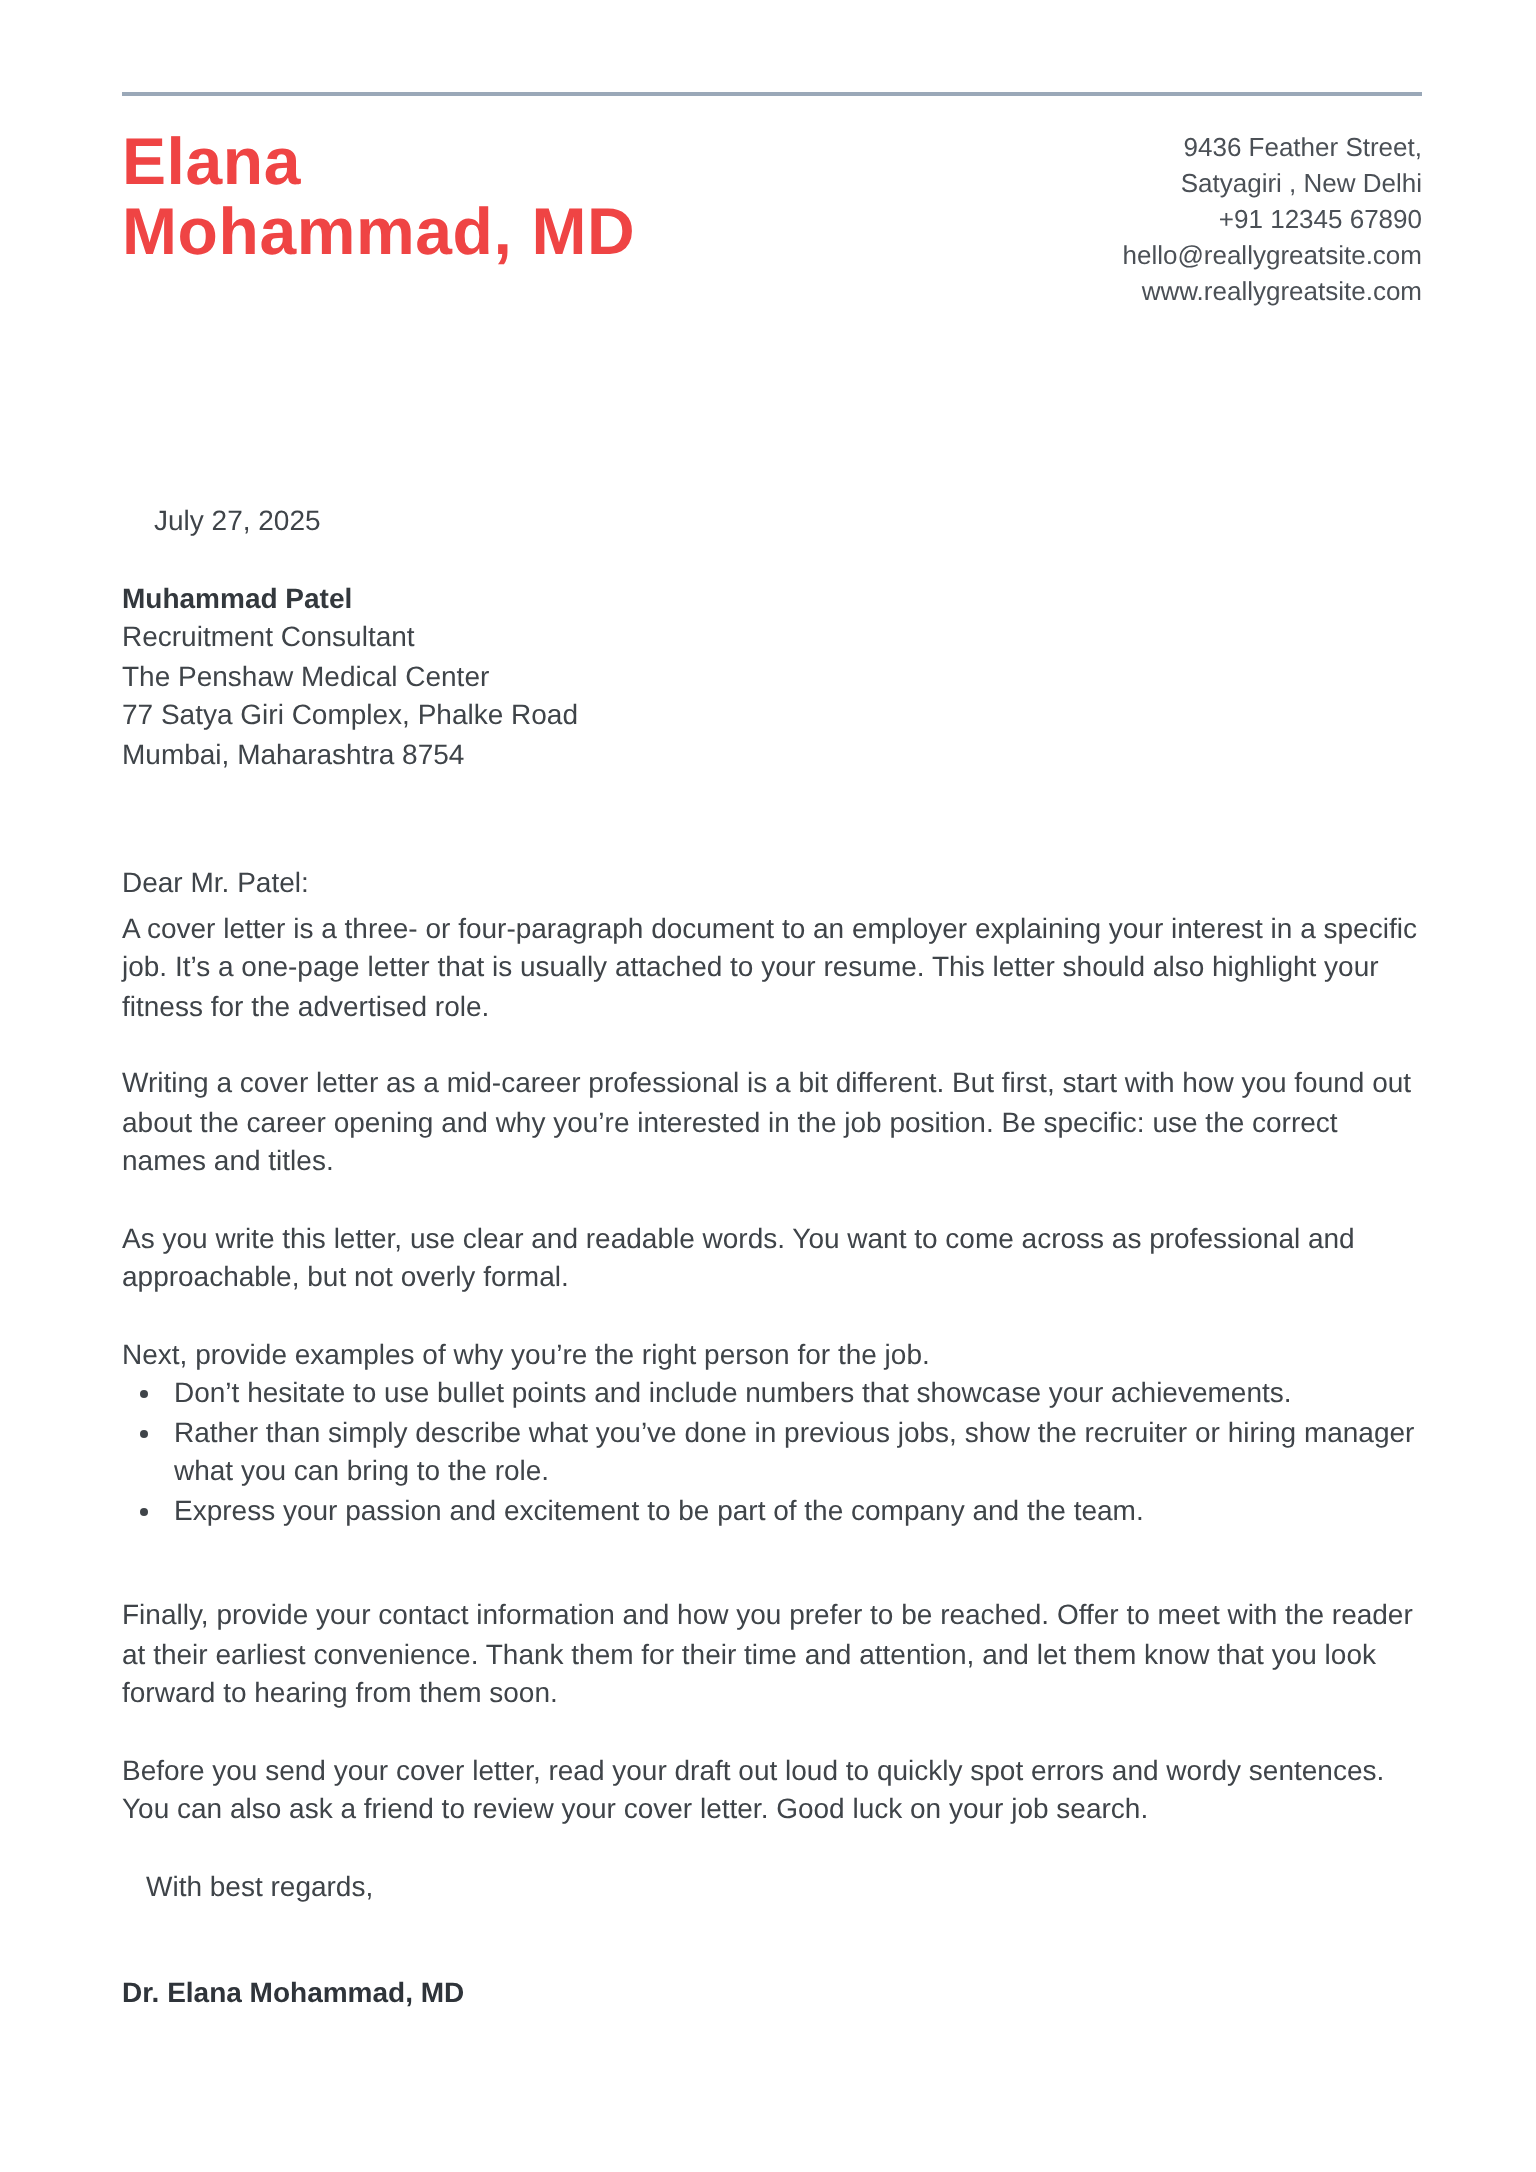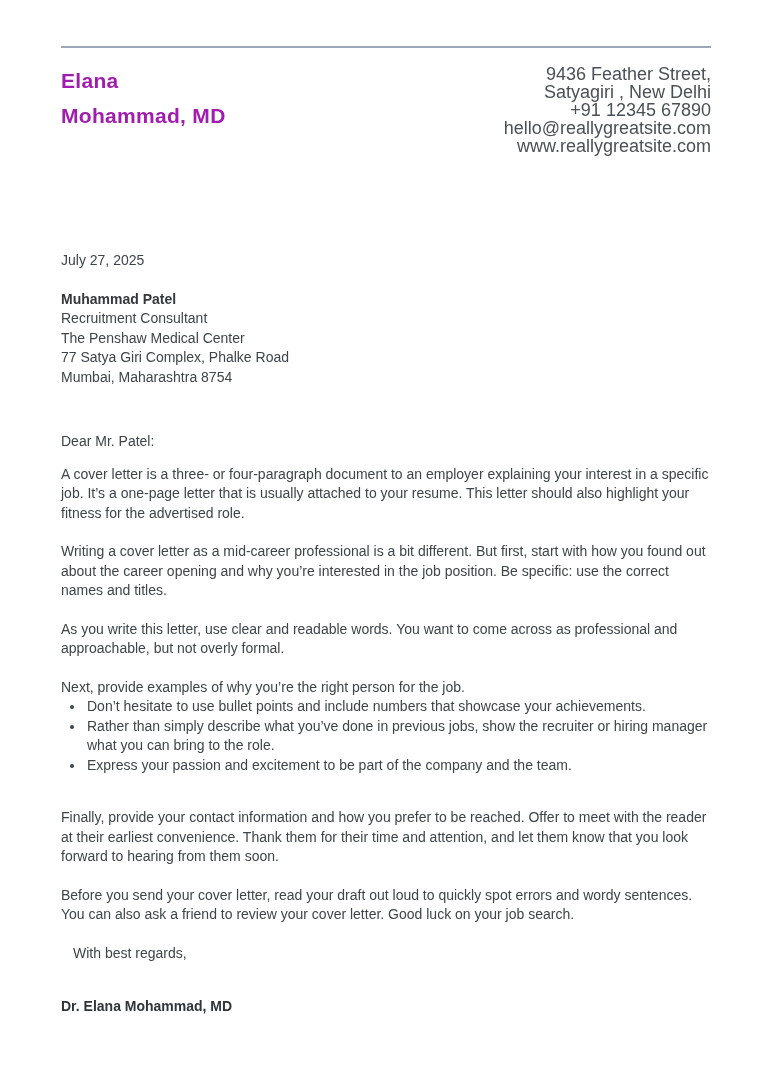--- a/index.html
+++ b/index.html
@@ -11,31 +11,31 @@
     font-family:"Liberation Sans", sans-serif;
     color:#3f4449;
     box-sizing:border-box;
     padding:0 57px 0 61px;
     overflow:hidden;
   }
   .top-rule { margin-top:46px; height:2px; background:#9aa8b8; }
 
   .header-row { display:flex; justify-content:space-between; align-items:flex-start; margin-top:15px; }
   .name {
-    color:#a21caf; font-weight:bold;
-    font-size:21px; line-height:35px; letter-spacing:0.3px;
+    color:#ef4444; font-weight:bold;
+    font-size:33px; line-height:35px; letter-spacing:0.3px;
   }
-  .contact { text-align:right; font-size:18px; line-height:18px; color:#4b5056; padding-top:2px; }
+  .contact { text-align:right; font-size:13px; line-height:18px; color:#4b5056; padding-top:2px; }
 
   .letter-body { font-size:14px; line-height:19.5px; }
-  .date { margin-top:96px; }
+  .date { margin-top:96px;margin-left:16px; }
   .recipient { margin-top:19px; }
   .bold-dark { font-weight:bold; color:#33383d; }
 
-  .salutation { margin-top:45px; margin-bottom:13px; }
+  .salutation { margin-top:45px; margin-bottom:3px; }
   p.body-par { margin:0 0 19px 0; }
   .bullet-block { margin:0 0 33px 0; }
   ul.bullets { margin:0; padding-left:24px; }
   ul.bullets li { padding-left:2px; }
 
   .signoff { margin:12px; }
   .signature { margin-top:34px; font-weight:bold; color:#2f343a; }
 </style>
 </head>
 <body>

